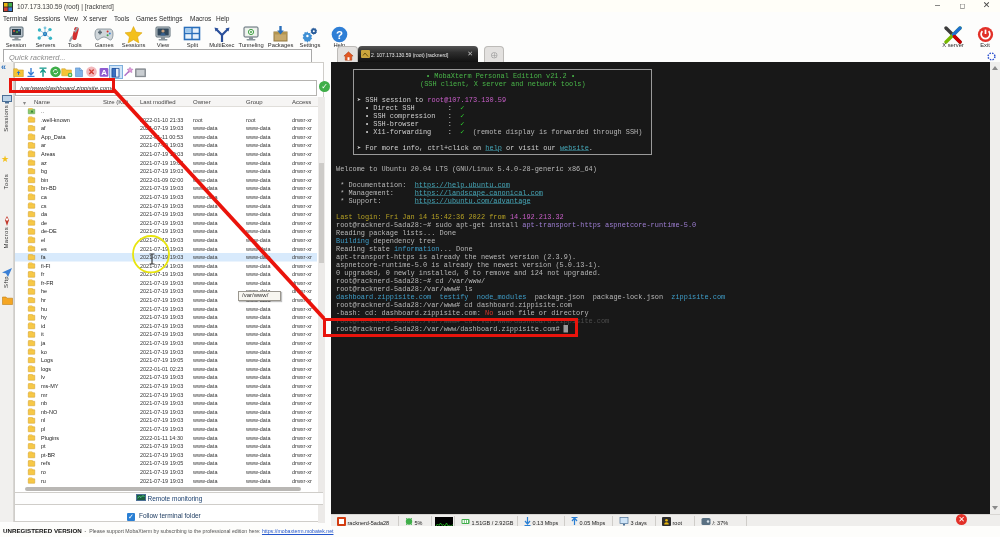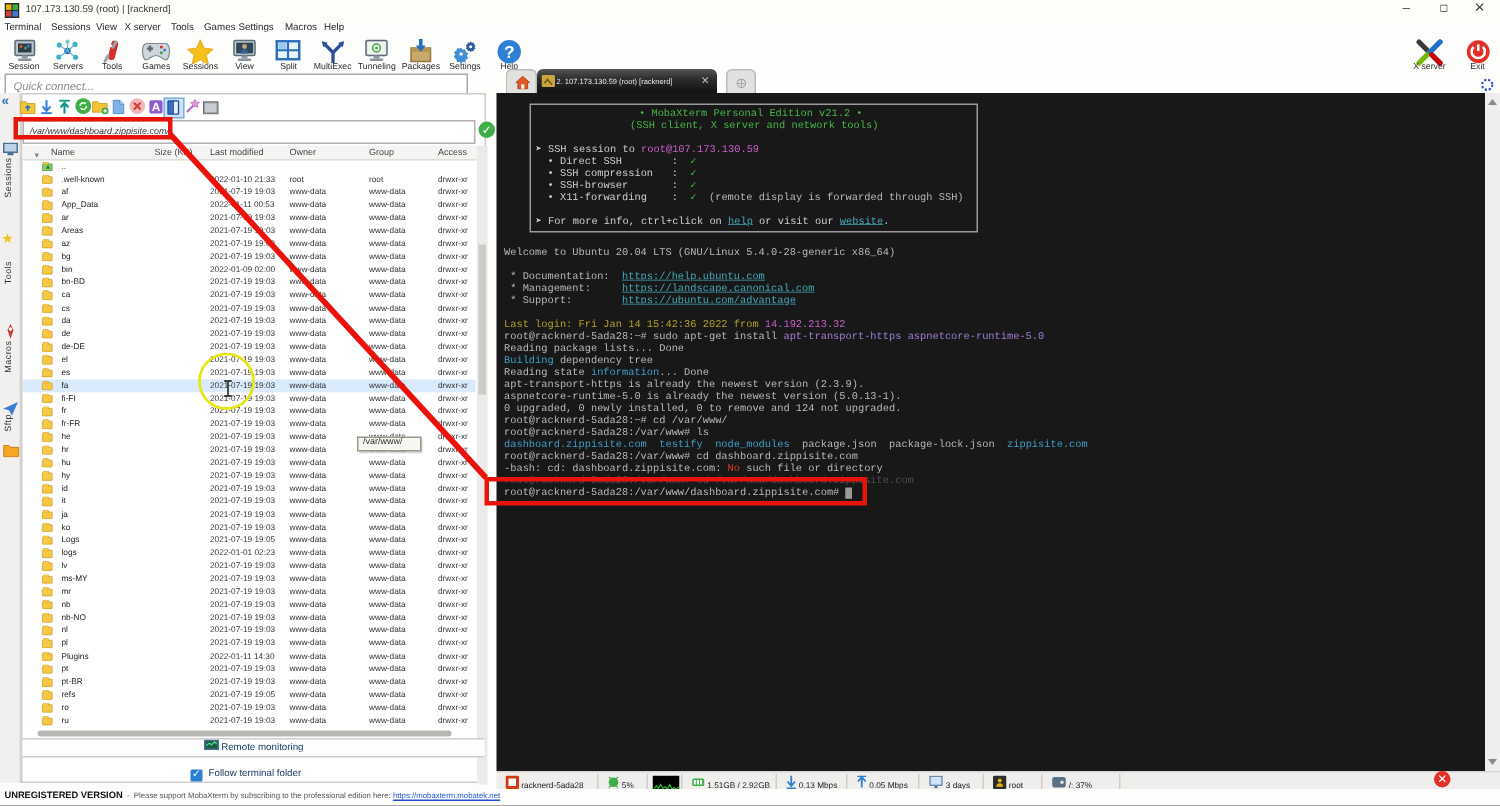--- a/index.html
+++ b/index.html
@@ -245,21 +245,21 @@
       <div class="tbic"><svg width="17" height="17" viewBox="0 0 17 17">
           <circle cx="8.5" cy="8.5" r="7.6" fill="#e23028"></circle>
           <path d="M8.5 3.6v4.4" stroke="#fff" stroke-width="1.7"></path>
           <path d="M5.4 5.2a4.4 4.4 0 1 0 6.2 0" fill="none" stroke="#fff" stroke-width="1.7"></path>
         </svg></div>
       <div class="tbl">Exit</div>
     </div>
 </div>
 
 <div id="quick">
-    <span>Quick connect...</span>
+    <span>Quick racknerd...</span>
   </div>
 
 <div id="tabstrip">
   <div class="tab" id="tab-home"><svg style="margin:3px 0 0 5px" width="11" height="10" viewBox="0 0 13 12">
         <path d="M6.5 1L1 6h1.6v5h7.8V6H12z" fill="#e25822" stroke="#a33a12" stroke-width="0.6"></path>
         <rect x="5.3" y="7.5" width="2.4" height="3.5" fill="#fff"></rect>
       </svg></div>
   <div class="tab" id="tab-active">
      <svg style="position:absolute;left:3px;top:4px" width="9" height="8" viewBox="0 0 9 8">
         <rect width="9" height="8" rx="1" fill="#caa53d"></rect>

